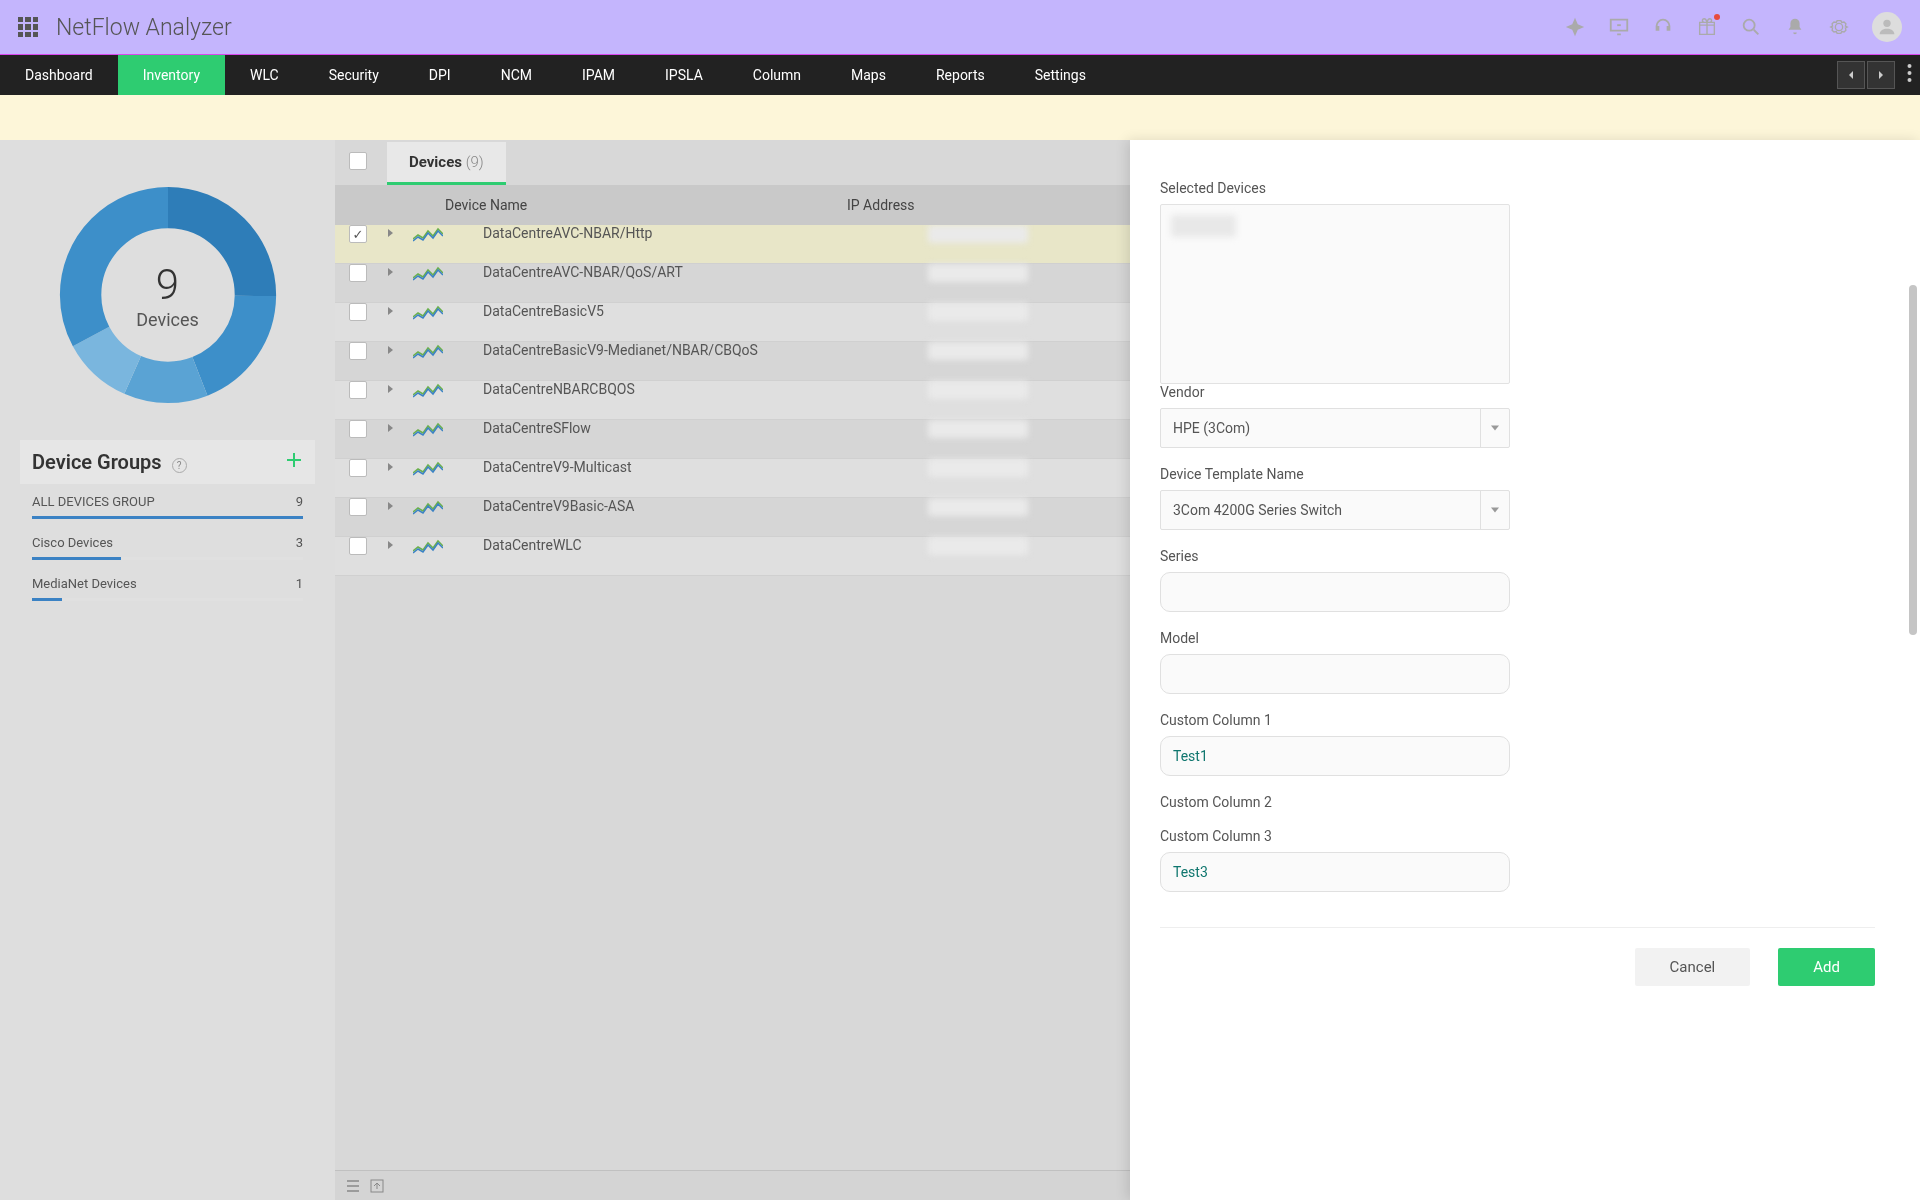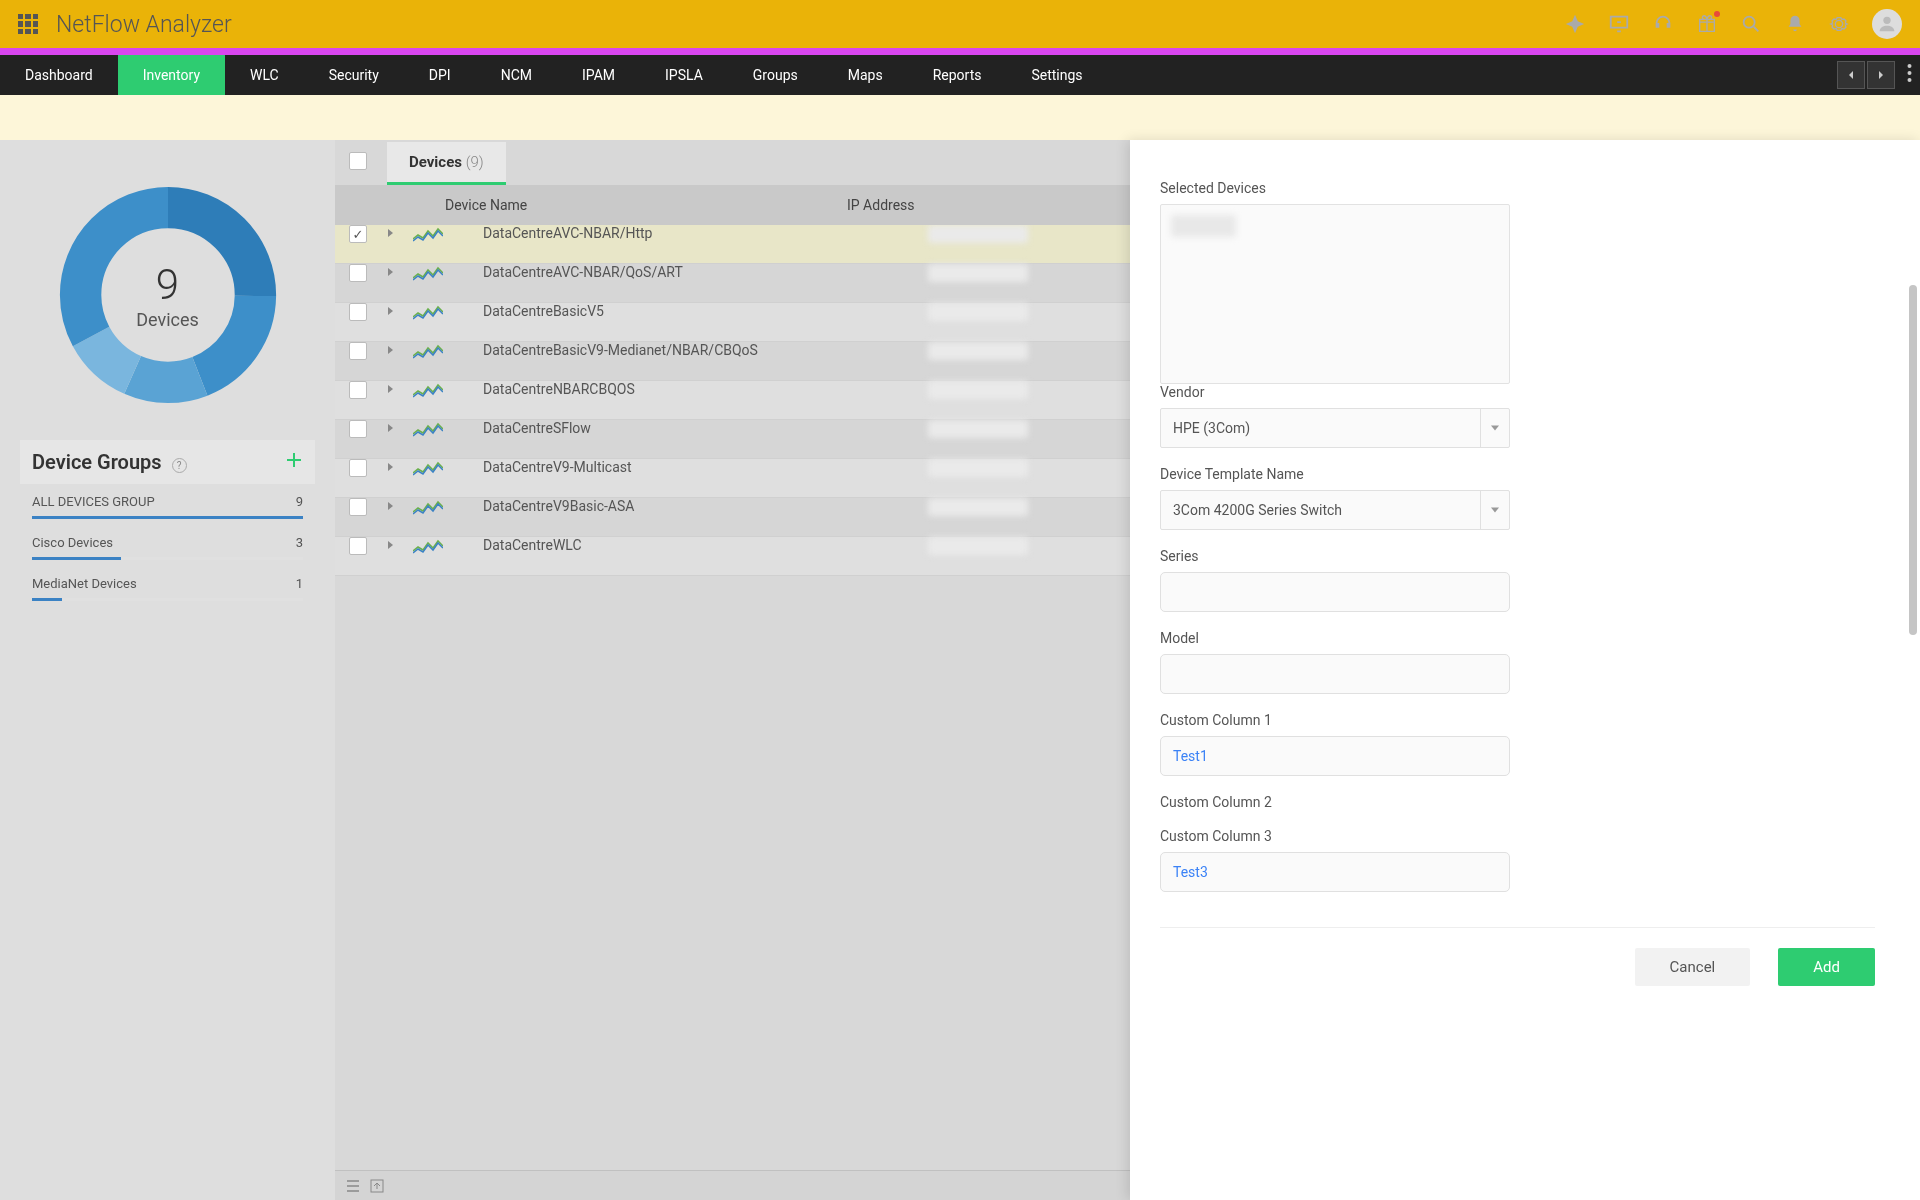--- a/index.html
+++ b/index.html
@@ -1,17 +1,17 @@
 <!DOCTYPE html>
 <html><head>
 <meta charset="utf-8">
 <style>
 * { margin:0; padding:0; box-sizing:border-box; font-family:-apple-system,BlinkMacSystemFont,"Segoe UI",Roboto,sans-serif; }
 body { background:#e8e8e8; width:1920px; height:1200px; overflow:hidden; position:relative; transform-origin:top left; }
-.header { height:55px; background:#eab308; display:flex; align-items:center; padding:0 18px; border-bottom:7px solid #d946ef; }
+.header { height:55px; background:#c4b5fd; display:flex; align-items:center; padding:0 18px; border-bottom:1px solid #d946ef; }
 .apps-icon { width:20px; height:20px; display:grid; grid-template-columns:repeat(3,1fr); grid-template-rows:repeat(3,1fr); gap:2px; margin-right:18px; cursor:pointer; }
 .apps-icon span { background:#555; }
 .app-title { font-size:23px; font-weight:300; color:#555; }
 .header-icons { margin-left:auto; display:flex; gap:22px; align-items:center; }
 .hicon { width:22px; height:22px; fill:#aaa; cursor:pointer; position:relative; }
 .hicon .dot { position:absolute; top:-2px; right:-2px; width:6px; height:6px; background:#e74c3c; border-radius:50%; }
 .avatar-c { width:30px; height:30px; border-radius:50%; background:#ddd; display:flex; align-items:center; justify-content:center; }
 .avatar-c svg { width:22px; height:22px; fill:#bbb; }
 .nav { height:40px; background:#222; display:flex; align-items:stretch; }
 .nav-item { padding:0 25px; display:flex; align-items:center; color:#fff; font-size:14px; cursor:pointer; }
@@ -65,21 +65,21 @@
 .panel-title { font-size:24px; font-weight:400; color:#333; }
 .close-x svg { width:20px; height:20px; stroke:#bbb; stroke-width:1.5; fill:none; cursor:pointer; }
 .fld-lbl { font-size:14px; color:#555; margin-bottom:8px; margin-top:18px; }
 .fld-lbl:first-of-type { margin-top:0; }
 .sel-box { border:1px solid #e2e2e2; background:#fafafa; height:180px; padding:10px; border-radius:2px; }
 .sel-chip { width:65px; height:22px; background:#e8e8e8; filter:blur(3px); border-radius:3px; }
 .pform { width:350px; }
 .dd { height:40px; border:1px solid #e0e0e0; background:#fafafa; display:flex; align-items:center; padding:0 12px; font-size:14px; color:#555; cursor:pointer; position:relative; border-radius:2px; }
 .dd::after { content:''; position:absolute; right:0; top:0; bottom:0; width:28px; border-left:1px solid #e0e0e0; display:flex; align-items:center; justify-content:center; }
 .dd-caret { position:absolute; right:10px; top:50%; transform:translateY(-50%); width:0; height:0; border-left:4px solid transparent; border-right:4px solid transparent; border-top:5px solid #999; }
-.tin { height:40px; width:100%; border:1px solid #e0e0e0; background:#fafafa; padding:0 12px; font-size:14px; color:#3b82f6; border-radius:5px; }
+.tin { height:40px; width:100%; border:1px solid #e0e0e0; background:#fafafa; padding:0 12px; font-size:14px; color:#0f766e; border-radius:10px; }
 .panel-divider { border:none; border-top:1px solid #eee; margin:35px 0 20px; }
 .panel-actions { display:flex; justify-content:flex-end; gap:28px; }
 .btn { height:38px; padding:0 35px; border:none; font-size:15px; cursor:pointer; border-radius:2px; }
 .btn-cancel { background:#f2f2f2; color:#555; }
 .btn-add { background:#2ecc71; color:#fff; }
 .scrollbar-fake { position:absolute; right:3px; top:145px; width:8px; height:350px; background:#c5c5c5; border-radius:4px; }
 </style>
 </head>
 <body style="transform: scale(1);">
 
@@ -131,21 +131,21 @@
 
 <div class="nav">
     <div class="nav-item">Dashboard</div>
     <div class="nav-item active">Inventory</div>
     <div class="nav-item">WLC</div>
     <div class="nav-item">Security</div>
     <div class="nav-item">DPI</div>
     <div class="nav-item">NCM</div>
     <div class="nav-item">IPAM</div>
     <div class="nav-item">IPSLA</div>
-    <div class="nav-item">Groups</div>
+    <div class="nav-item">Column</div>
     <div class="nav-item">Maps</div>
     <div class="nav-item">Reports</div>
     <div class="nav-item">Settings</div>
     <div class="nav-right">
     <div class="nav-arrow">
         <svg viewBox="0 0 10 10">
           <path d="M7 1L3 5l4 4"></path>
         </svg>
       </div>
     <div class="nav-arrow">

